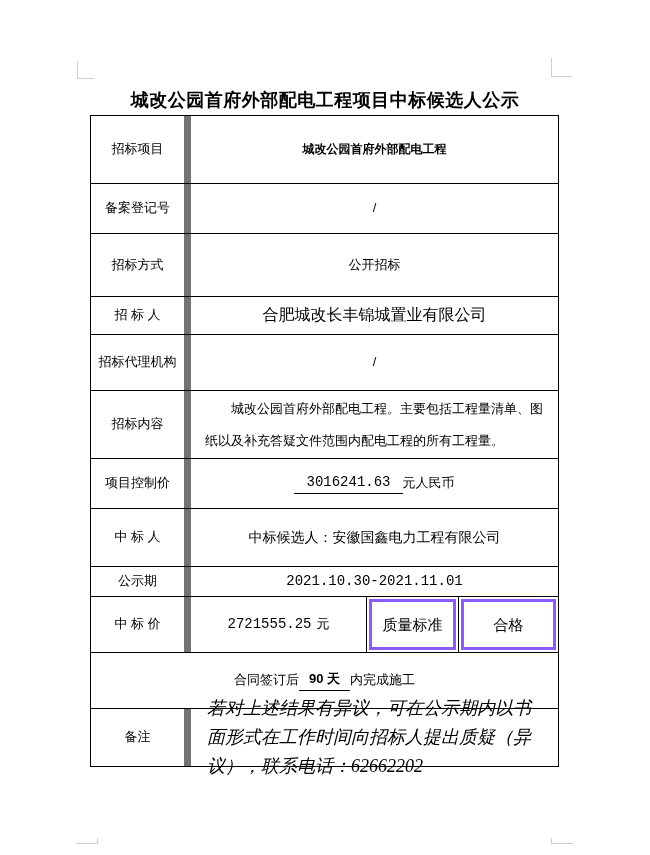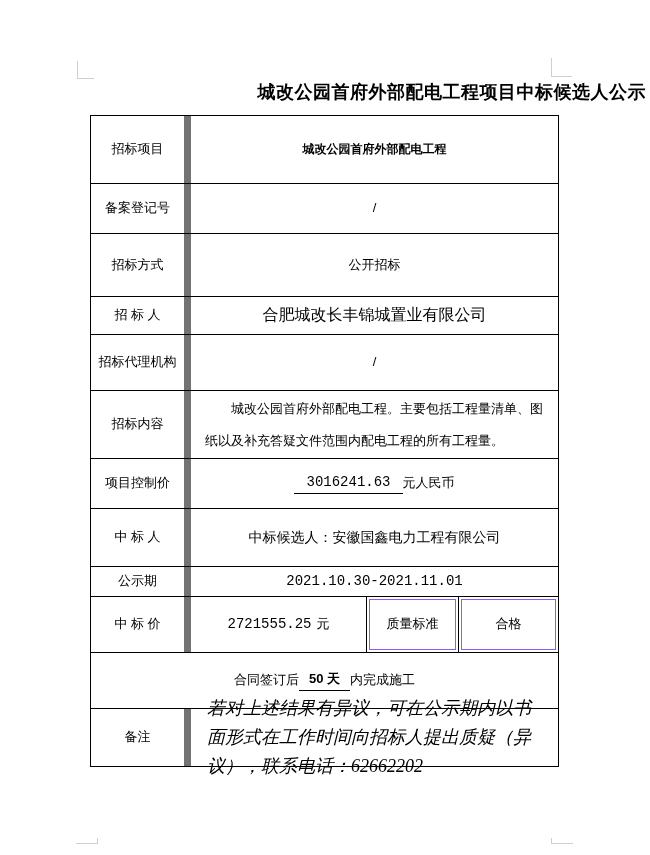--- a/index.html
+++ b/index.html
@@ -7,22 +7,22 @@
     position:relative;
     width:650px;height:855px;
     background:#ffffff;
     color:#000;
     font-family:"Liberation Sans",sans-serif;
     overflow:hidden;
   }
   .doc-title{
     position:absolute;
     top:76px;left:0;right:0;
-    margin:4px;
-    text-align:right;
+    margin:12px;
+    text-align:center;
     font-size:18px;
     font-weight:bold;
     letter-spacing:0.5px;
   }
   
   .mark{position:absolute;border:0 solid #cfcfcf;}
   .mark.tl{left:77px;top:61px;width:16px;height:17px;border-left-width:1px;border-bottom-width:1px;}
   .mark.tr{left:551px;top:58px;width:20px;height:18px;border-left-width:1px;border-bottom-width:1px;}
   .mark.bl{left:76px;top:838px;width:21px;height:5px;border-bottom-width:1px;border-right-width:1px;}
   .mark.br{left:551px;top:838px;width:21px;height:5px;border-bottom-width:1px;border-left-width:1px;}
@@ -74,23 +74,23 @@
     line-height:1.6;
     text-align:left;
     padding:4px 10px;
   }
   
   .wp-cell2{width:176px;flex:none;border-right:1px solid #000;}
   .wp-cell3{width:92px;flex:none;border-right:1px solid #000;position:relative;}
   .wp-cell4{flex:1;position:relative;}
   .inner-box{
     position:absolute;top:2px;left:2px;right:2px;bottom:2px;
-    border:1px solid #8b5cf6;
+    border:3px solid #8b5cf6;
     display:flex;align-items:center;justify-content:center;
-    font-size:13px;
+    font-size:15px;
   }
   .gap{display:inline-block;width:5px;}
 </style>
 </head>
 <body>
 
 <div class="page">
 
   <div class="mark tl"></div>
   <div class="mark tr"></div>
@@ -162,21 +162,21 @@
         <div class="inner-box">质量标准</div>
       </div>
       <div class="cell wp-cell4">
         <div class="inner-box">合格</div>
       </div>
     </div>
 
     <div class="row r11">
       <div class="cell value">
         <span>合同签订后</span>
-          <span class="duration-hl">50 天</span>
+          <span class="duration-hl">90 天</span>
           <span>内完成施工</span>
       </div>
     </div>
 
     <div class="row r12">
       <div class="cell label">备注</div>
       <div class="cell value">
         <span class="remark-text">若对上述结果有异议，可在公示期内以书面形式在工作时间向招标人提出质疑（异议），联系电话：62662202</span>
       </div>
     </div>

